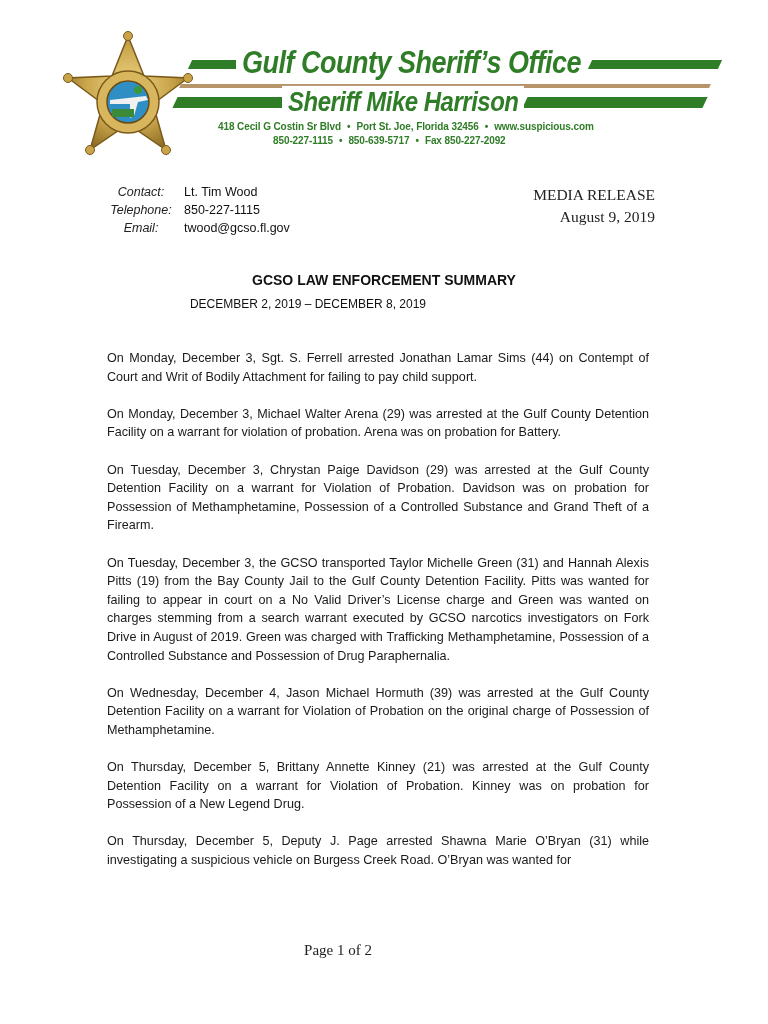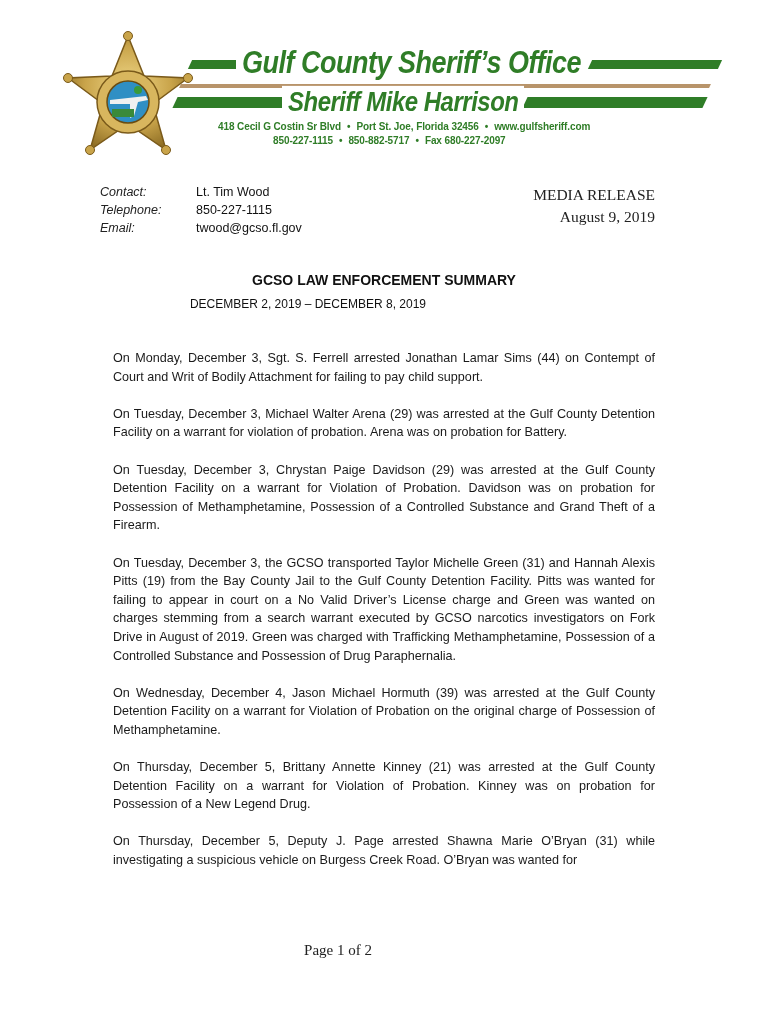--- a/index.html
+++ b/index.html
@@ -12,52 +12,52 @@
     .stripe.tan { background: #b8946a; height: 4px; }
     .title-main { position: absolute; left: 236px; top: 48px; font-family: "Liberation Sans", sans-serif; font-weight: bold; font-style: italic; font-size: 27px; color: #2f7d27; letter-spacing: -0.5px; background: #fff; padding: 0 6px; transform: scaleY(1.15); white-space: nowrap; }
     .title-sub { position: absolute; left: 282px; top: 88px; font-family: "Liberation Sans", sans-serif; font-weight: bold; font-style: italic; font-size: 24px; color: #2f7d27; letter-spacing: -0.5px; background: #fff; padding: 0 6px; transform: scaleY(1.15); white-space: nowrap; }
     .addr1 { position: absolute; left: 218px; top: 121px; font-size: 10px; font-weight: bold; color: #2f7d27; white-space: nowrap; letter-spacing: -0.1px; }
     .addr2 { position: absolute; left: 273px; top: 135px; font-size: 10px; font-weight: bold; color: #2f7d27; white-space: nowrap; letter-spacing: -0.1px; }
     .addr span.dot { margin: 0 6px; }
 
     
     .contact { position: absolute; left: 100px; top: 183px; font-family: "Liberation Sans", sans-serif; font-size: 12.5px; line-height: 18px; }
     .contact .row { display: flex; }
-    .contact .lbl { width: 82px; text-align: left; font-style: italic; color: #222; padding-right: 14px; }
+    .contact .lbl { width: 82px; text-align: center; font-style: italic; color: #222; padding-right: 2px; }
     .contact .val { color: #111; }
 
     .release { position: absolute; right: 113px; top: 184px; text-align: right; font-size: 15.5px; line-height: 22px; color: #222; font-family: Liberation Serif, serif; }
 
     .summary-title { position: absolute; left: 0; width: 768px; top: 272px; text-align: center; font-weight: bold; font-size: 14px; color: #111; }
     .summary-dates { position: absolute; left: 0; width: 616px; top: 297px; text-align: center; font-size: 12px; color: #111; }
 
-    .body { position: absolute; left: 113px; width: 542px; top: 349px; font-size: 12.6px; line-height: 18.6px; color: #1a1a1a; }
+    .body { position: absolute; left: 107px; width: 542px; top: 349px; font-size: 12.6px; line-height: 18.6px; color: #1a1a1a; }
     .body p { margin: 0 0 18.6px 0; text-align: justify; }
 
     .footer { position: absolute; left: 0; width: 676px; top: 942px; text-align: center; font-family: "Liberation Serif", serif; font-size: 15px; color: #222; }
   </style>
 </head>
 <body>
 
 <div class="letterhead">
 
   <div class="stripe" style="left:190px; top:60px; width:60px;"></div>
   <div class="stripe" style="left:590px; top:60px; width:130px;"></div>
   <div class="stripe tan" style="left:180px; top:84px; width:530px;"></div>
   <div class="stripe" style="left:175px; top:97px; width:115px; height:11px;"></div>
   <div class="stripe" style="left:525px; top:97px; width:180px; height:11px;"></div>
 
   <div class="title-main">Gulf County Sheriff’s Office</div>
   <div class="title-sub">Sheriff Mike Harrison</div>
 
   <div class="addr addr1">
-    <span>418 Cecil G Costin Sr Blvd</span><span class="dot">•</span><span>Port St. Joe, Florida 32456</span><span class="dot">•</span><span>www.gulfsheriff.com</span>
+    <span>418 Cecil G Costin Sr Blvd</span><span class="dot">•</span><span>Port St. Joe, Florida 32456</span><span class="dot">•</span><span>www.suspicious.com</span>
   </div>
   <div class="addr addr2">
-    <span>850-227-1115</span><span class="dot">•</span><span>850-882-5717</span><span class="dot">•</span><span>Fax 680-227-2097</span>
+    <span>850-227-1115</span><span class="dot">•</span><span>850-639-5717</span><span class="dot">•</span><span>Fax 850-227-2092</span>
   </div>
 
   <svg class="badge" viewBox="0 0 136 130">
     <defs>
       <radialGradient id="gold" cx="50%" cy="45%" r="60%">
         <stop offset="0%" stop-color="#f1d98a"></stop>
         <stop offset="60%" stop-color="#c9a44a"></stop>
         <stop offset="100%" stop-color="#8a6a22"></stop>
       </radialGradient>
     </defs>
@@ -93,21 +93,21 @@
 <div class="release">
   <div>MEDIA RELEASE</div>
   <div>August 9, 2019</div>
 </div>
 
 <div class="summary-title">GCSO LAW ENFORCEMENT SUMMARY</div>
 <div class="summary-dates">DECEMBER 2, 2019 – DECEMBER 8, 2019</div>
 
 <div class="body">
   <p>On Monday, December 3, Sgt. S. Ferrell arrested Jonathan Lamar Sims (44) on Contempt of Court and Writ of Bodily Attachment for failing to pay child support.</p>
-  <p>On Tuesday, December 3, Michael Walter Arena (29) was arrested at the Gulf County Detention Facility on a warrant for violation of probation.  Arena was on probation for Battery.</p>
+  <p>On Monday, December 3, Michael Walter Arena (29) was arrested at the Gulf County Detention Facility on a warrant for violation of probation.  Arena was on probation for Battery.</p>
   <p>On Tuesday, December 3, Chrystan Paige Davidson (29) was arrested at the Gulf County Detention Facility on a warrant for Violation of Probation.  Davidson was on probation for Possession of Methamphetamine, Possession of a Controlled Substance and Grand Theft of a Firearm.</p>
   <p>On Tuesday, December 3, the GCSO transported Taylor Michelle Green (31) and Hannah Alexis Pitts (19) from the Bay County Jail to the Gulf County Detention Facility.  Pitts was wanted for failing to appear in court on a No Valid Driver’s License charge and Green was wanted on charges stemming from a search warrant executed by GCSO narcotics investigators on Fork Drive in August of 2019.  Green was charged with Trafficking Methamphetamine, Possession of a Controlled Substance and Possession of Drug Paraphernalia.</p>
   <p>On Wednesday, December 4, Jason Michael Hormuth (39) was arrested at the Gulf County Detention Facility on a warrant for Violation of Probation on the original charge of Possession of Methamphetamine.</p>
   <p>On Thursday, December 5, Brittany Annette Kinney (21) was arrested at the Gulf County Detention Facility on a warrant for Violation of Probation.  Kinney was on probation for Possession of a New Legend Drug.</p>
   <p>On Thursday, December 5, Deputy J. Page arrested Shawna Marie O’Bryan (31) while investigating a suspicious vehicle on Burgess Creek Road.  O’Bryan was wanted for</p>
 </div>
 
 <div class="footer">Page 1 of 2</div>
 
 </body></html>

